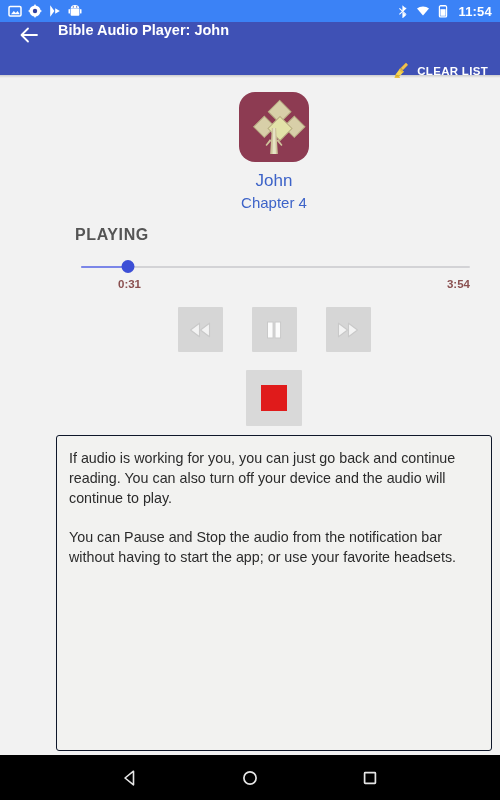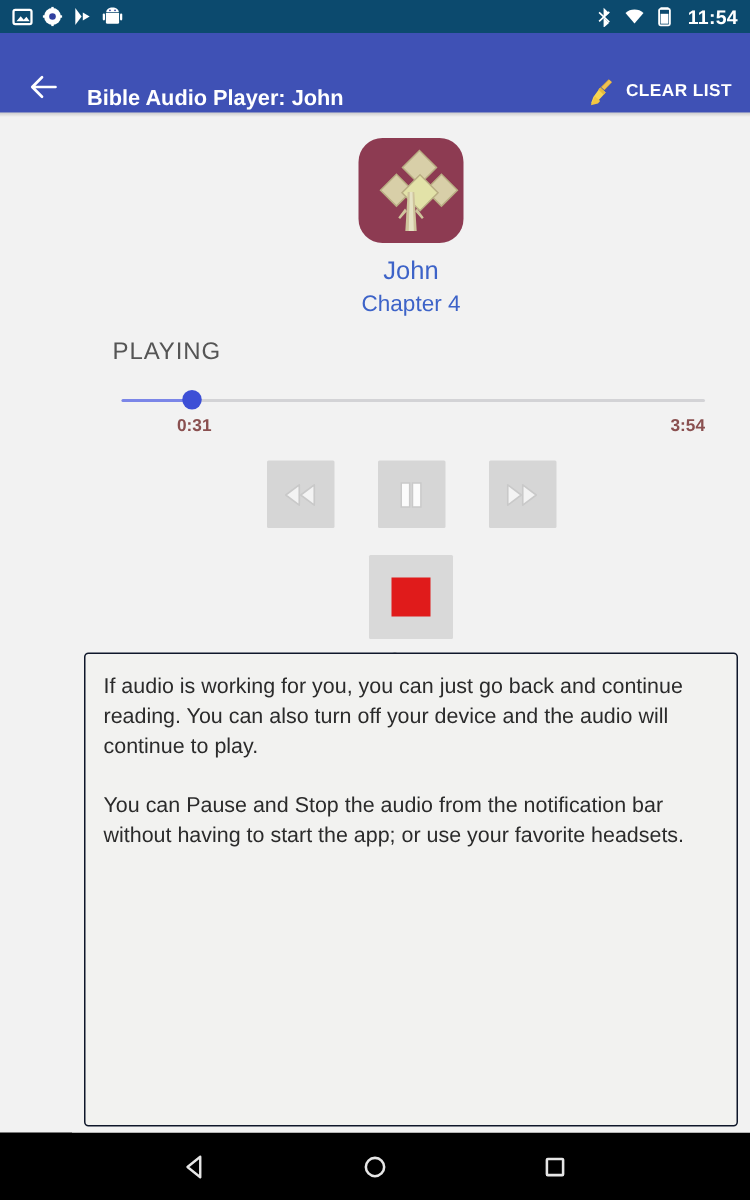--- a/index.html
+++ b/index.html
@@ -19,21 +19,21 @@
     width: 500px;
     height: 800px;
     background: #f2f2f2;
     display: flex;
     flex-direction: column;
   }
 
   
   .statusbar {
     height: 22px;
-    background: #0c4a6e;
+    background: #3b82f6;
     display: flex;
     align-items: center;
     padding: 0 8px;
     flex: 0 0 auto;
     color: #ffffff;
   }
   .status-left {
     display: flex;
     align-items: center;
     gap: 6px;
@@ -57,21 +57,21 @@
     letter-spacing: .2px;
     color: #ffffff;
     margin-left: 2px;
   }
 
   
   .appbar {
     height: 53px;
     background: #3f51b5;
     display: flex;
-    align-items: flex-end;
+    align-items: flex-start;
     padding: 0 10px 0 14px;
     flex: 0 0 auto;
     box-sizing: border-box;
   }
   .back-btn {
     width: 30px;
     height: 30px;
     display: flex;
     align-items: center;
     justify-content: center;
@@ -100,20 +100,21 @@
     overflow: hidden;
     text-overflow: ellipsis;
   }
   .clear-action {
     display: flex;
     align-items: center;
     gap: 5px;
     flex: 0 0 auto;
     cursor: pointer;
     padding: 4px 2px;
+    margin-top: 35px;
   }
   .broom { width: 20px; height: 20px; display:block; }
   .clear-label {
     color: #ffffff;
     font-size: 11.5px;
     font-weight: bold;
     letter-spacing: .3px;
   }
 
   .appbar-shadow {
@@ -160,20 +161,21 @@
     font-size: 15px;
     margin-top: 2px;
     line-height: 19px;
   }
 
   .playing-label {
     margin: 14px 0 0 27px;
     font-size: 16px;
     color: #555555;
     letter-spacing: .6px;
+    font-weight: bold;
   }
 
   
   .seek-wrap {
     margin: 16px 30px 0 33px;
     position: relative;
     height: 14px;
   }
   .seek-track {
     position: absolute;

